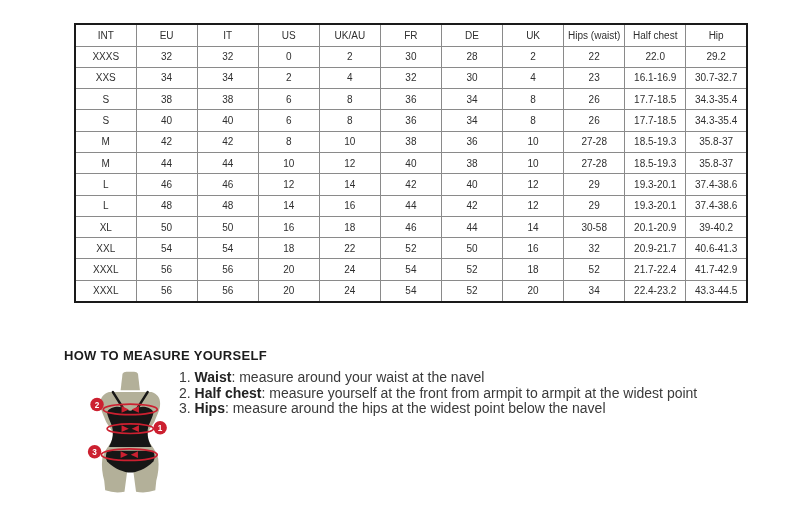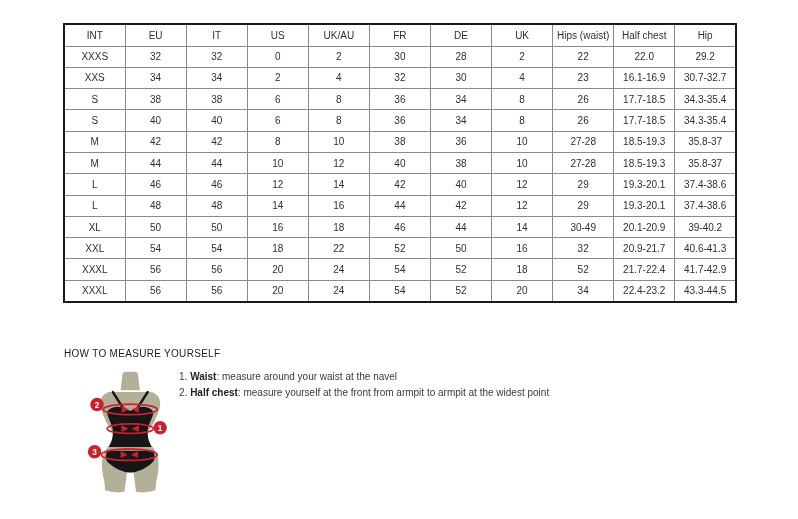--- a/index.html
+++ b/index.html
@@ -10,40 +10,40 @@
     --border-inner:#8a8a8a;
     --text:#2f2f2f;
     --bg:#ffffff;
   }
   *{box-sizing:border-box;}
   body{margin:0;background:var(--bg);font-family:"Liberation Sans",sans-serif;}
   .page{position:relative;width:798px;height:519px;background:var(--bg);overflow:hidden;}
 
   
   table.chart{
-    position:absolute;left:63px;top:23px;width:674px;
+    position:absolute;left:74px;top:23px;width:674px;
     border-collapse:collapse;table-layout:fixed;
     border:2px solid var(--border-outer);
   }
   table.chart th, table.chart td{
     border:1px solid var(--border-inner);
     font-size:10px;font-weight:400;color:var(--text);
     text-align:center;vertical-align:middle;padding:0;
   }
   table.chart th{height:22px;}
   table.chart td{height:21.3px;}
 
   
   .measure-title{
     position:absolute;left:64px;top:348px;
-    font-size:10px;font-weight:400;letter-spacing:.3px;color:#1c1c1c;
+    font-size:13px;font-weight:700;letter-spacing:.3px;color:#1c1c1c;
   }
   .instructions{position:absolute;left:179px;top:372px;}
   .instruction{
-    font-size:10px;line-height:10px;margin-bottom:5.5px;color:#3a3a3a;white-space:nowrap;
+    font-size:14px;line-height:10px;margin-bottom:5.5px;color:#3a3a3a;white-space:nowrap;
   }
   .instruction b{color:#222;}
 
   .figure{position:absolute;left:84px;top:370px;width:106px;height:127px;}
   .figure svg{width:100%;height:100%;display:block;}
   .skin path{fill:var(--mannequin);}
   .suit path{fill:var(--suit);}
   .suit .strap{fill:none;stroke:var(--suit);stroke-width:2.6;stroke-linecap:round;}
   .tape ellipse{fill:none;stroke:var(--marker-red);stroke-width:1.8;}
   .arrowheads path{fill:var(--marker-red);}
@@ -181,21 +181,21 @@
         </tr>
         <tr>
           <td>XL</td>
           <td>50</td>
           <td>50</td>
           <td>16</td>
           <td>18</td>
           <td>46</td>
           <td>44</td>
           <td>14</td>
-          <td>30-49</td>
+          <td>30-58</td>
           <td>20.1-20.9</td>
           <td>39-40.2</td>
         </tr>
         <tr>
           <td>XXL</td>
           <td>54</td>
           <td>54</td>
           <td>18</td>
           <td>22</td>
           <td>52</td>
@@ -282,15 +282,16 @@
           <circle cx="11" cy="84" r="7"></circle>
           <text x="11" y="87.2">3</text>
         </g>
       </g>
     </svg>
   </div>
 
   <div class="instructions">
       <div class="instruction"><span>1. </span><b>Waist</b><span>: measure around your waist at the navel</span></div>
       <div class="instruction"><span>2. </span><b>Half chest</b><span>: measure yourself at the front from armpit to armpit at the widest point</span></div>
+      <div class="instruction"><span>3. </span><b>Hips</b><span>: measure around the hips at the widest point below the navel</span></div>
     </div>
 
 </div>
 
 </body></html>

